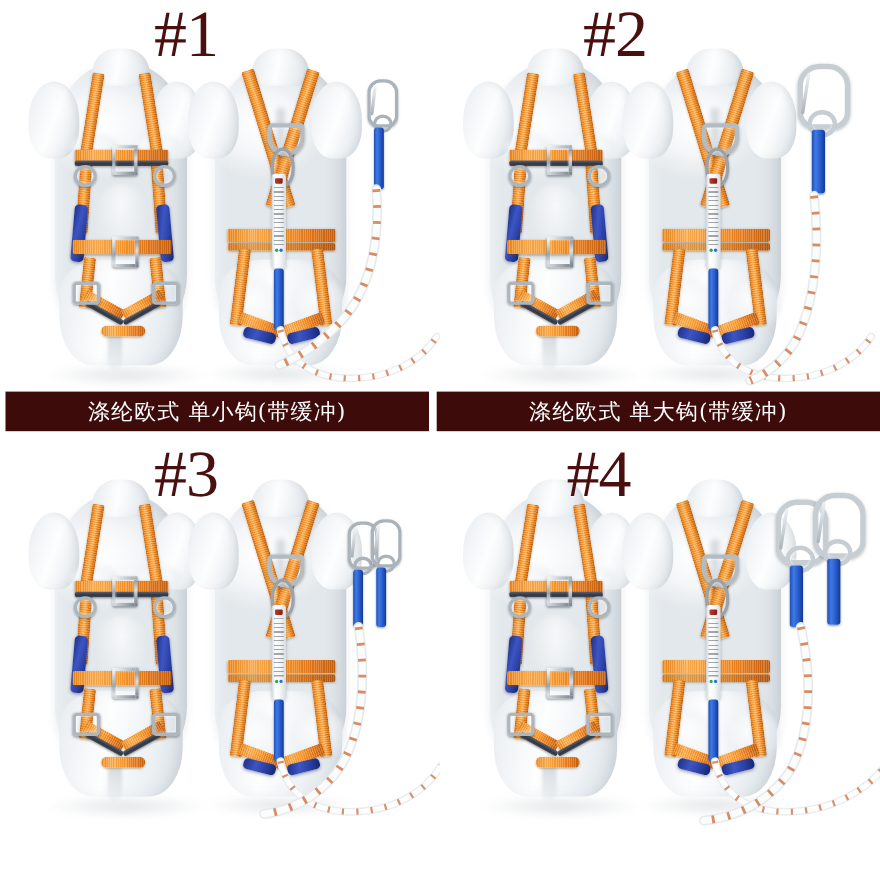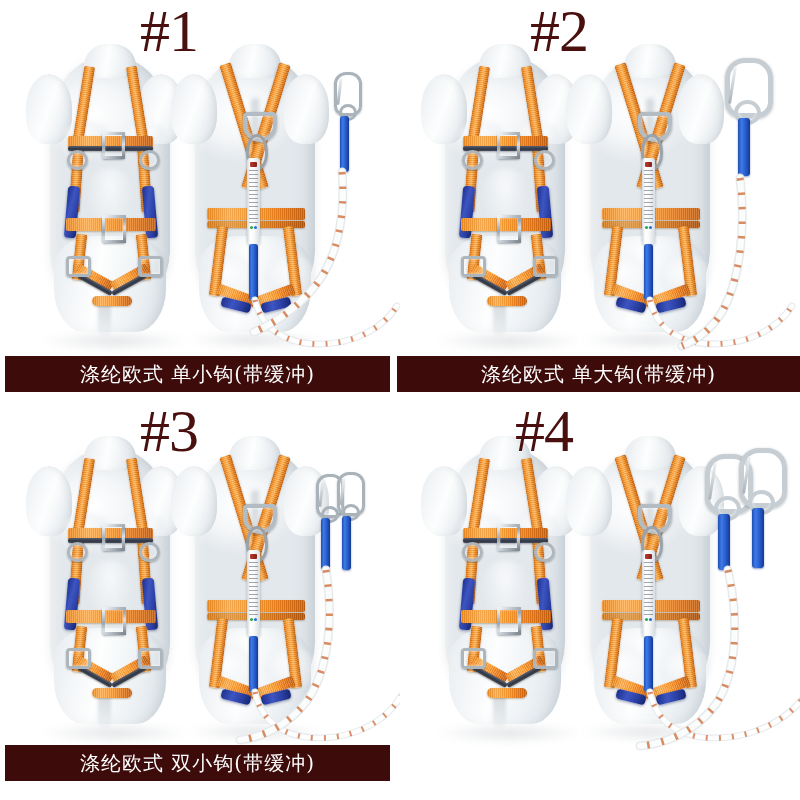--- a/index.html
+++ b/index.html
@@ -671,17 +671,14 @@
 
     <div class="badge" style="left:115px;top:2px;">#4</div>
   </div>
 
   <div class="caption c1">
     <span>涤纶欧式 单小钩(带缓冲)</span>
   </div>
   <div class="caption c2">
     <span>涤纶欧式 单大钩(带缓冲)</span>
   </div>
-  <div class="caption c3">
-    <span>涤纶欧式 双小钩(带缓冲)</span>
-  </div>
 
 </div>
 
 </body></html>

